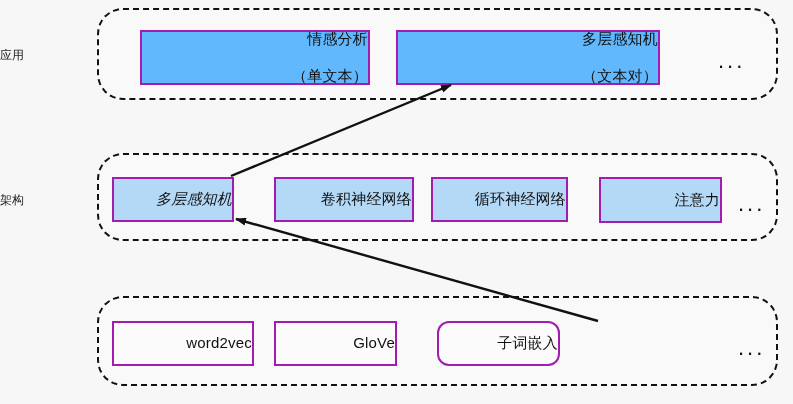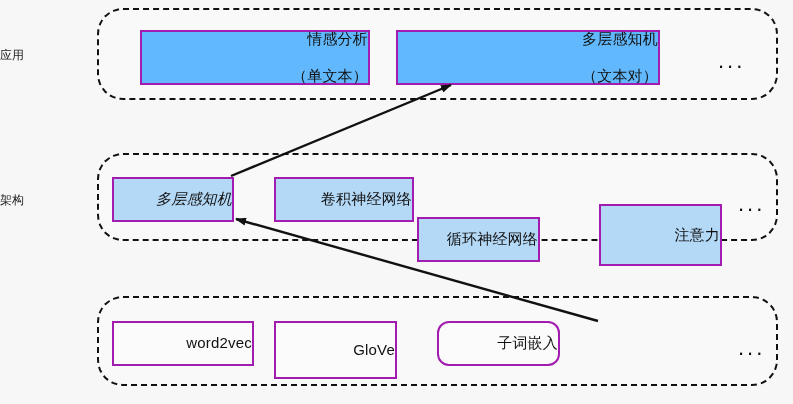--- a/index.html
+++ b/index.html
@@ -127,39 +127,39 @@
   <div class="group" style="top:153px; height:88px;">
 
     <div class="node node--arch" style="left:13px; top:22px; width:122px; height:45px;font-style:italic;">
       <span class="node-text">多层感知机</span>
     </div>
 
     <div class="node node--arch" style="left:175px; top:22px; width:140px; height:45px;">
       <span class="node-text">卷积神经网络</span>
     </div>
 
-    <div class="node node--arch" style="left:318px; top:22px; width:123px; height:45px;margin-top:40px;">
+    <div class="node node--arch" style="left:332px; top:22px; width:137px; height:45px;">
       <span class="node-text">循环神经网络</span>
     </div>
 
-    <div class="node node--arch" style="left:500px; top:22px; width:123px; height:62px;margin-top:27px;">
+    <div class="node node--arch" style="left:500px; top:22px; width:123px; height:46px;">
       <span class="node-text">注意力</span>
     </div>
 
     <div class="ellipsis" style="left:639px; top:38px;">...</div>
   </div>
 
 
   <div class="group" style="top:296px; height:90px;">
 
     <div class="node node--pre" style="left:13px; top:23px; width:142px; height:45px;">
       <span class="node-text">word2vec</span>
     </div>
 
-    <div class="node node--pre" style="left:175px; top:23px; width:123px; height:58px;">
+    <div class="node node--pre" style="left:175px; top:23px; width:123px; height:45px;">
       <span class="node-text">GloVe</span>
     </div>
 
     <div class="node node--pre" style="left:338px; top:23px; width:123px; height:45px;border-radius:12px;">
       <span class="node-text">子词嵌入</span>
     </div>
 
 
     <div class="ellipsis" style="left:639px; top:39px;">...</div>
   </div>

